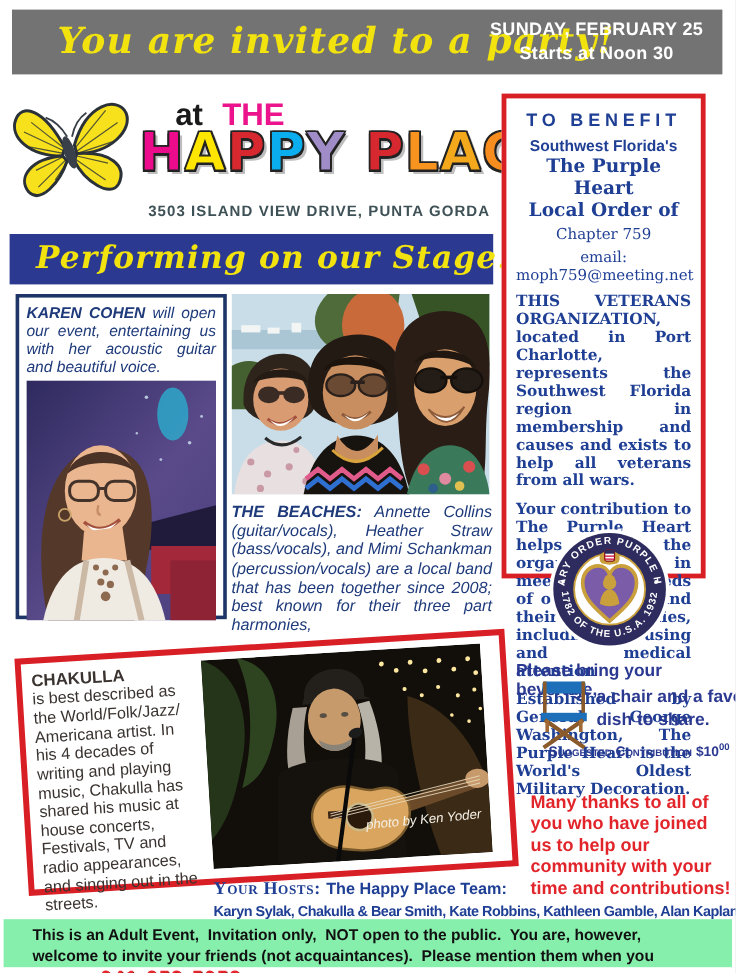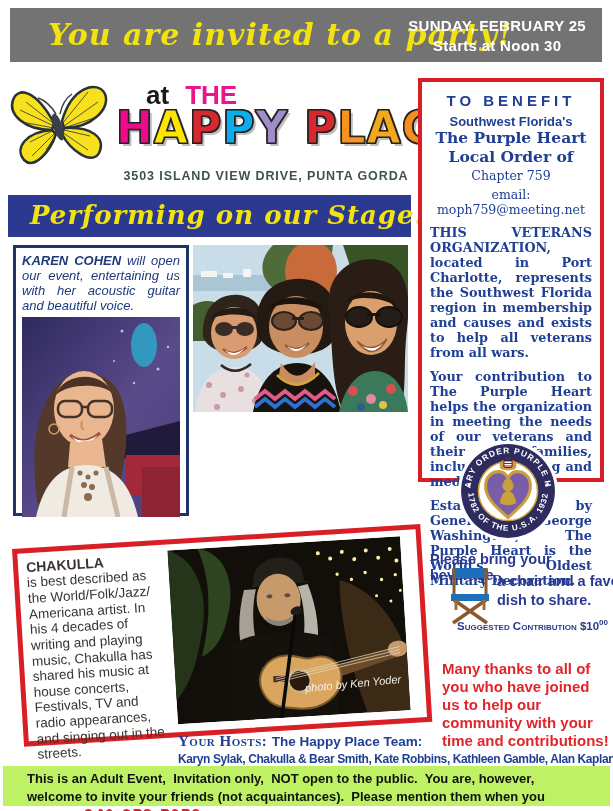--- a/index.html
+++ b/index.html
@@ -49,21 +49,21 @@
   .chakulla-box{position:absolute;left:12px;top:549px;width:409px;height:198px;background:#fff;
         border:5px solid #d91f26;box-sizing:border-box;transform:rotate(-3.5deg);
         transform-origin:0 0;display:flex;gap:10px;padding:6px 8px;}
   .chakulla-text{width:132px;font-size:13.5px;color:#3a3330;line-height:1.16;}
   .chakulla-text .pname{font-weight:bold;font-size:14px;}
   .chakulla-photo-wrap{position:relative;flex:0 0 auto;}
   .photo-credit{position:absolute;right:8px;bottom:26px;color:#f5f0e6;font-style:italic;
         font-size:11px;transform:rotate(-2deg);}
 
   
-  .benefit-box{position:absolute;left:418px;top:78px;width:186px;height:404px;background:#fff;
+  .benefit-box{position:absolute;left:418px;top:78px;width:170px;height:404px;background:#fff;
         border:4px solid #d91f26;box-sizing:border-box;padding:10px 8px 0 8px;
         color:#1f3f94;text-align:center;font-family:"DejaVu Serif",serif;}
   .benefit-title{font-family:"Liberation Sans",sans-serif;font-weight:bold;font-size:15px;
         letter-spacing:4px;margin-bottom:5px;}
   .benefit-sub1{font-weight:bold;font-size:13px;font-family:"Liberation Sans",sans-serif;}
   .benefit-sub2{font-weight:bold;font-size:15.5px;line-height:1.2;}
   .benefit-chapter{font-size:12.5px;margin-top:2px;}
   .benefit-email{font-size:12.5px;margin-top:4px;}
   .benefit-para{font-size:12.8px;font-weight:bold;text-align:justify;line-height:1.17;margin-top:9px;}
 
@@ -82,21 +82,21 @@
         font-weight:bold;font-size:15px;line-height:1.2;}
 
   
   .hosts{position:absolute;left:178px;top:732px;white-space:nowrap;color:#1f3f94;}
   .hosts-label{font-family:"Liberation Serif",serif;font-variant:small-caps;font-weight:bold;
         font-size:15px;letter-spacing:.5px;margin-top:48px;}
   .hosts-team{font-weight:bold;font-size:13.5px;}
   .hosts-names{font-weight:bold;font-size:12px;letter-spacing:-0.4px;margin-top:2px;}
 
   
-  .footer{position:absolute;left:3px;top:766px;width:607px;height:40px;background:#bef264;
+  .footer{position:absolute;left:3px;top:766px;width:607px;height:40px;background:#86efac;
         box-sizing:border-box;padding:4px 0 0 24px;}
   .footer-line{font-weight:bold;font-size:13px;color:#111;line-height:1.35;white-space:pre-wrap;}
   .phone{color:#e8292f;font-size:16px;font-weight:bold;letter-spacing:1.5px;
         text-shadow:1px 1px 0 #8a1210;margin-left:10px;}
 </style>
 </head>
 <body>
 
 <div class="page">
 
@@ -251,20 +251,24 @@
       <path d="M146,167 C152,140 166,126 182,126 C200,126 212,142 215,167 Z" fill="#3a7a5a"></path>
       <g>
           <circle cx="160" cy="146" r="5" fill="#d94f4f"></circle>
           <circle cx="178" cy="154" r="5" fill="#e08aa0"></circle>
           <circle cx="198" cy="144" r="5" fill="#d94f4f"></circle>
           <circle cx="190" cy="160" r="4" fill="#e0c050"></circle>
           <circle cx="168" cy="162" r="4" fill="#2e5f8a"></circle>
         </g>
     </g>
   </svg>
+  <div class="beaches-text performer-text">
+    <span class="pname">THE BEACHES:</span>
+    <span>Annette Collins (guitar/vocals), Heather Straw (bass/vocals), and Mimi Schankman (percussion/vocals) are a local band that has been together since 2008; best known for their three part harmonies,</span>
+  </div>
 
   <div class="chakulla-box">
     <div class="chakulla-text">
       <div class="pname">CHAKULLA</div>
       <span>is best described as the World/Folk/Jazz/ Americana artist. In his 4 decades of writing and playing music, Chakulla has shared his music at house concerts, Festivals, TV and radio appearances, and singing out in the streets.</span>
     </div>
     <div class="chakulla-photo-wrap">
       <svg width="233" height="174" viewBox="0 0 233 174">
         <rect width="233" height="174" fill="#120f0a"></rect>
         <path d="M0,0 C30,10 40,50 28,90 C20,124 10,140 0,150 Z" fill="#24351a"></path>

